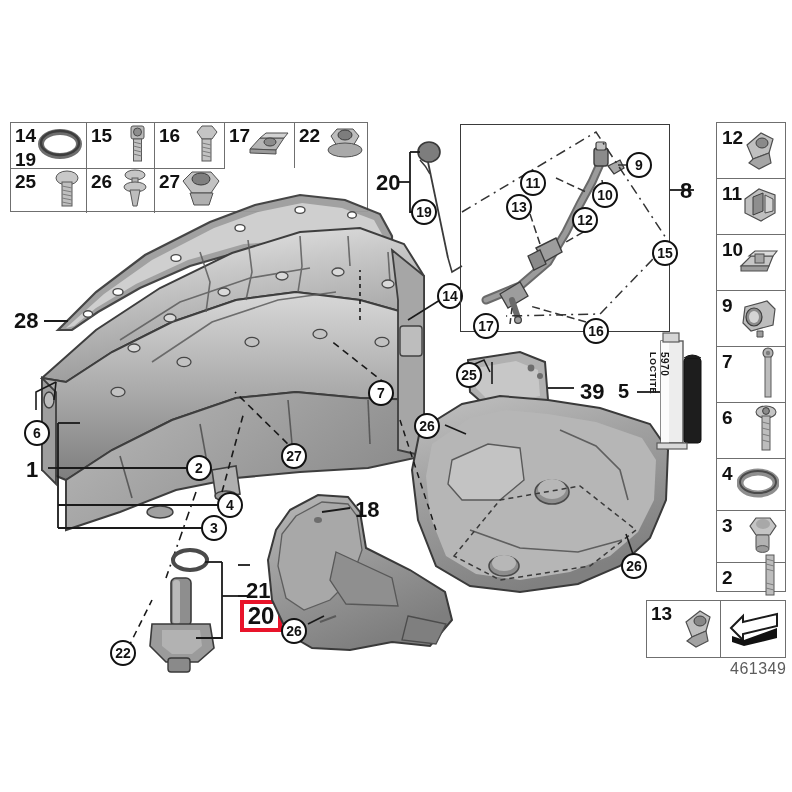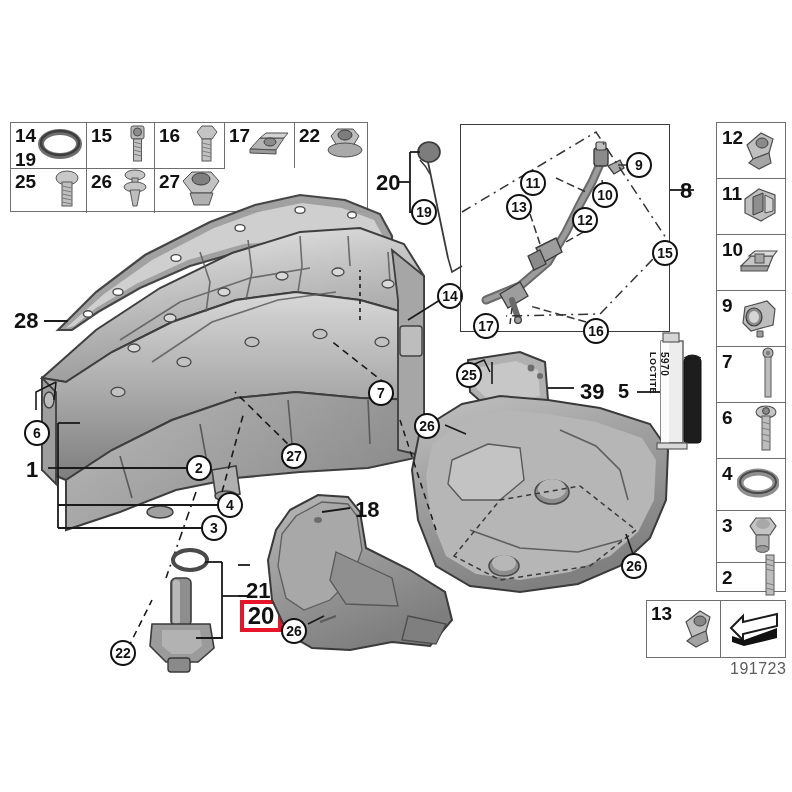--- a/index.html
+++ b/index.html
@@ -553,15 +553,15 @@
     <div class="cell" style="left:74px;top:0;width:66px;height:100%;border-right:none;">
       <span class="art" style="right:4px;">
         <svg width="58" height="42">
           <path d="M6 22 L18 10 L18 16 L52 8 L52 20 L18 28 L18 34 Z" fill="#ffffff" stroke="#1a1a1a" stroke-width="2"></path>
           <path d="M7 30 L19 34 L52 22 L52 32 L19 40 L7 36 Z" fill="#111111"></path>
         </svg>
       </span>
     </div>
   </div>
 
-  <div class="diagid" style="left:730px;top:660px;">191723</div>
+  <div class="diagid" style="left:730px;top:660px;">461349</div>
 
 </div>
 
 </body></html>

